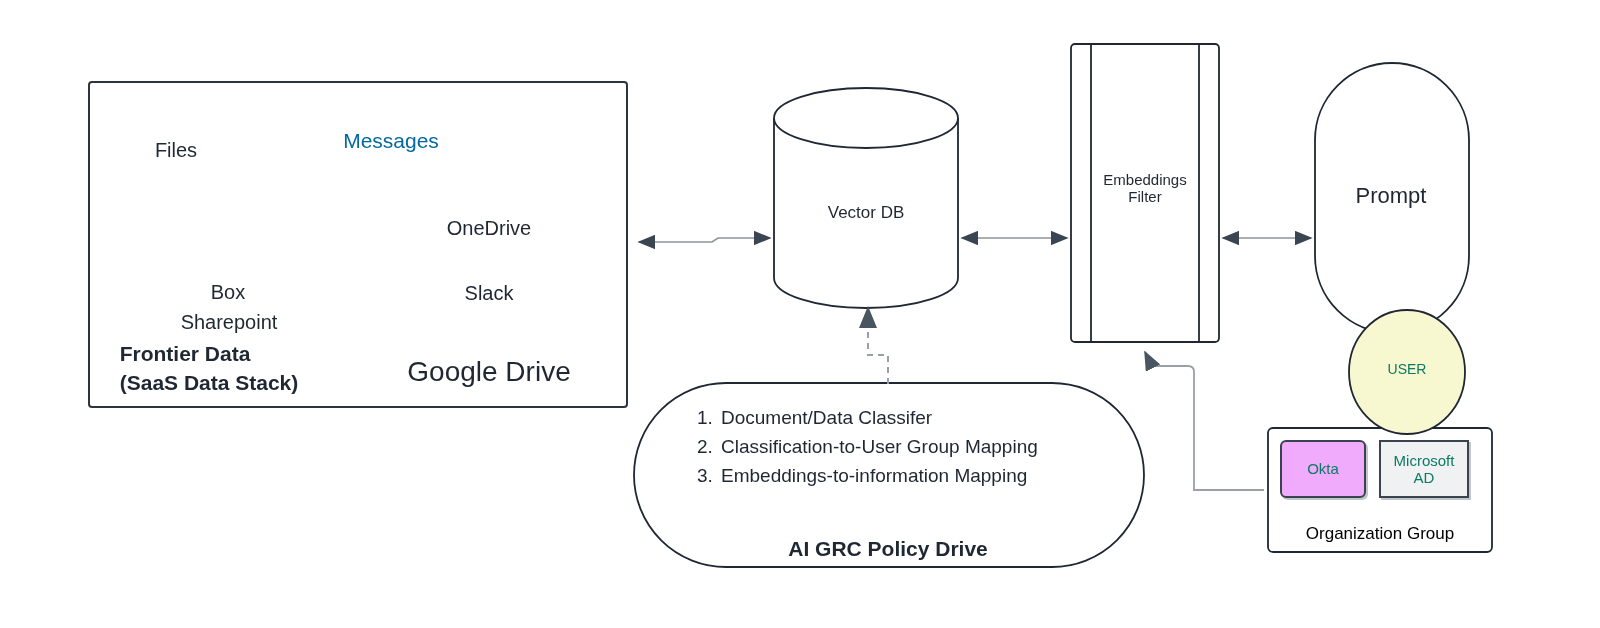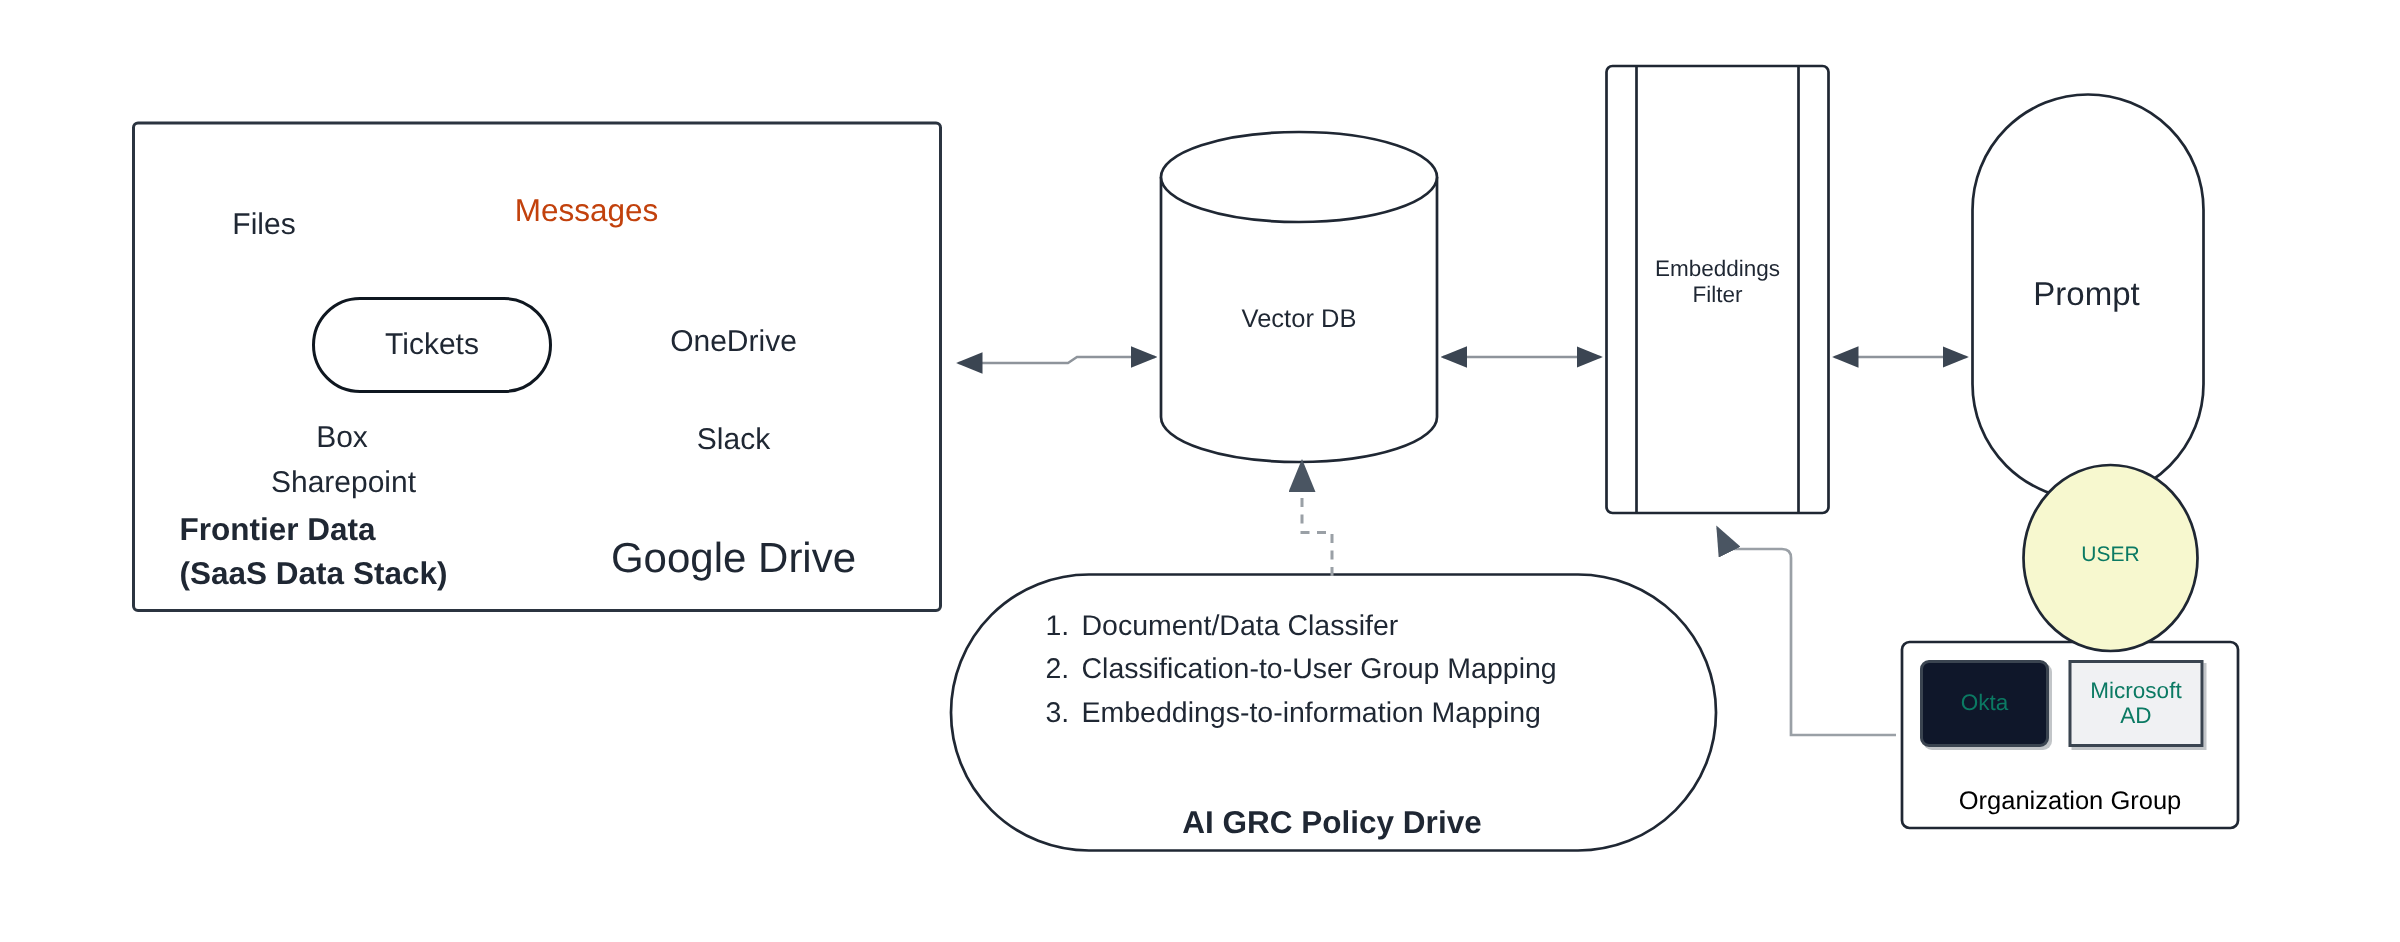--- a/index.html
+++ b/index.html
@@ -4,26 +4,26 @@
 <style>
   html,body{margin:0;padding:0;background:#ffffff;}
   body{font-family:"Liberation Sans", sans-serif;}
   #canvas{position:relative;width:1600px;height:628px;background:#ffffff;overflow:hidden;}
   svg#wires{position:absolute;left:0;top:0;width:1600px;height:628px;pointer-events:none;}
   .node{position:absolute;}
   .frontier-box{left:88px;top:81px;width:540px;height:327px;border:2px solid #2b3440;border-radius:4px;background:#fff;box-sizing:border-box;}
   .tickets{left:208px;top:198px;width:160px;height:64px;border:2px solid #0f1720;border-radius:32px;background:#fff;box-sizing:border-box;display:flex;align-items:center;justify-content:center;}
   .tickets span{font-size:20px;color:#1f2733;}
   .t-files{position:absolute;left:176px;top:139px;font-size:20px;color:#1f2733;transform:translateX(-50%);}
-  .t-msgs{position:absolute;left:391px;top:129px;font-size:21px;color:#c2410c;transform:translateX(-50%);}
+  .t-msgs{position:absolute;left:391px;top:129px;font-size:21px;color:#0369a1;transform:translateX(-50%);}
   .t-vdb{position:absolute;left:866px;top:203px;font-size:17px;color:#1f2733;transform:translateX(-50%);}
   .t-ef{position:absolute;left:1145px;top:171px;font-size:15px;color:#1f2733;transform:translateX(-50%);text-align:center;}
   .t-prompt{position:absolute;left:1391px;top:183px;font-size:22px;color:#1f2733;transform:translateX(-50%);}
   .t-user{position:absolute;left:1407px;top:361px;font-size:14px;color:#0b7a63;transform:translateX(-50%);}
-  .okta-box{left:1280px;top:440px;width:86px;height:58px;border:2px solid #3a4450;border-radius:6px;background:#0f172a;box-sizing:border-box;display:flex;align-items:center;justify-content:center;box-shadow:2px 2px 0 rgba(80,88,98,.35);}
+  .okta-box{left:1280px;top:440px;width:86px;height:58px;border:2px solid #3a4450;border-radius:6px;background:#f0abfc;box-sizing:border-box;display:flex;align-items:center;justify-content:center;box-shadow:2px 2px 0 rgba(80,88,98,.35);}
   .ad-box{left:1379px;top:440px;width:90px;height:58px;border:2px solid #3a4450;border-radius:0;background:#f0f1f3;box-sizing:border-box;display:flex;align-items:center;justify-content:center;box-shadow:2px 2px 0 rgba(80,88,98,.35);}
   .okta-box span,.ad-box span{font-size:15px;color:#0b7a63;text-align:center;line-height:1.15;}
   .grc-list{position:absolute;left:697px;top:404px;font-size:19px;color:#1f2733;line-height:1.52;}
   .grc-list div{display:flex;}
   .grc-num{width:24px;flex:none;}
   .t-grc{position:absolute;left:888px;top:537px;font-size:21px;font-weight:bold;color:#1f2733;transform:translateX(-50%);}
   .t-org{position:absolute;left:1380px;top:524px;font-size:17px;color:#000000;transform:translateX(-50%);}
   .t-box{position:absolute;left:228px;top:281px;font-size:20px;color:#1f2733;transform:translateX(-50%);}
   .t-sp{position:absolute;left:229px;top:311px;font-size:20px;color:#1f2733;transform:translateX(-50%);}
   .t-od{position:absolute;left:489px;top:217px;font-size:20px;color:#1f2733;transform:translateX(-50%);}
@@ -109,23 +109,20 @@
       <path d="M888,384 L888,355 L868,355 L868,308" marker-end="url(#ahd)"></path>
     </g>
 
     <g stroke="#9aa0a6" stroke-width="1.8" fill="none">
       <path d="M1264,490 L1194,490 L1194,372 Q1194,366 1188,366 L1152,366 L1145,352" marker-end="url(#ahg)"></path>
     </g>
   </svg>
 
   <div class="node frontier-box"></div>
 
-  <div class="node tickets">
-    <span>Tickets</span>
-  </div>
 
   <div class="t-files">Files</div>
   <div class="t-msgs">Messages</div>
 
   <div class="t-box">Box</div>
   <div class="t-sp">Sharepoint</div>
   <div class="t-od">OneDrive</div>
   <div class="t-sl">Slack</div>
   <div class="t-gd">Google Drive</div>
 

